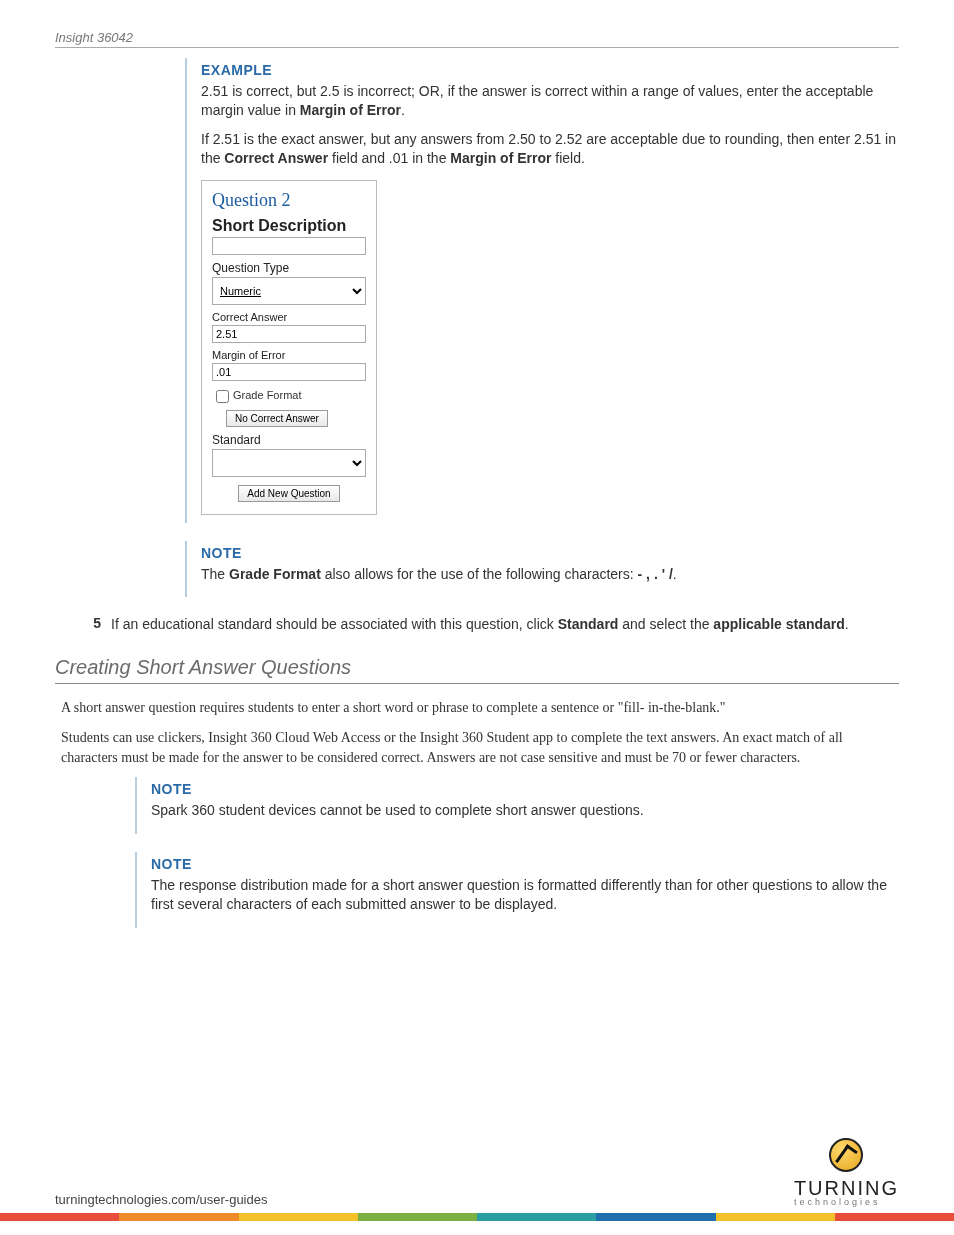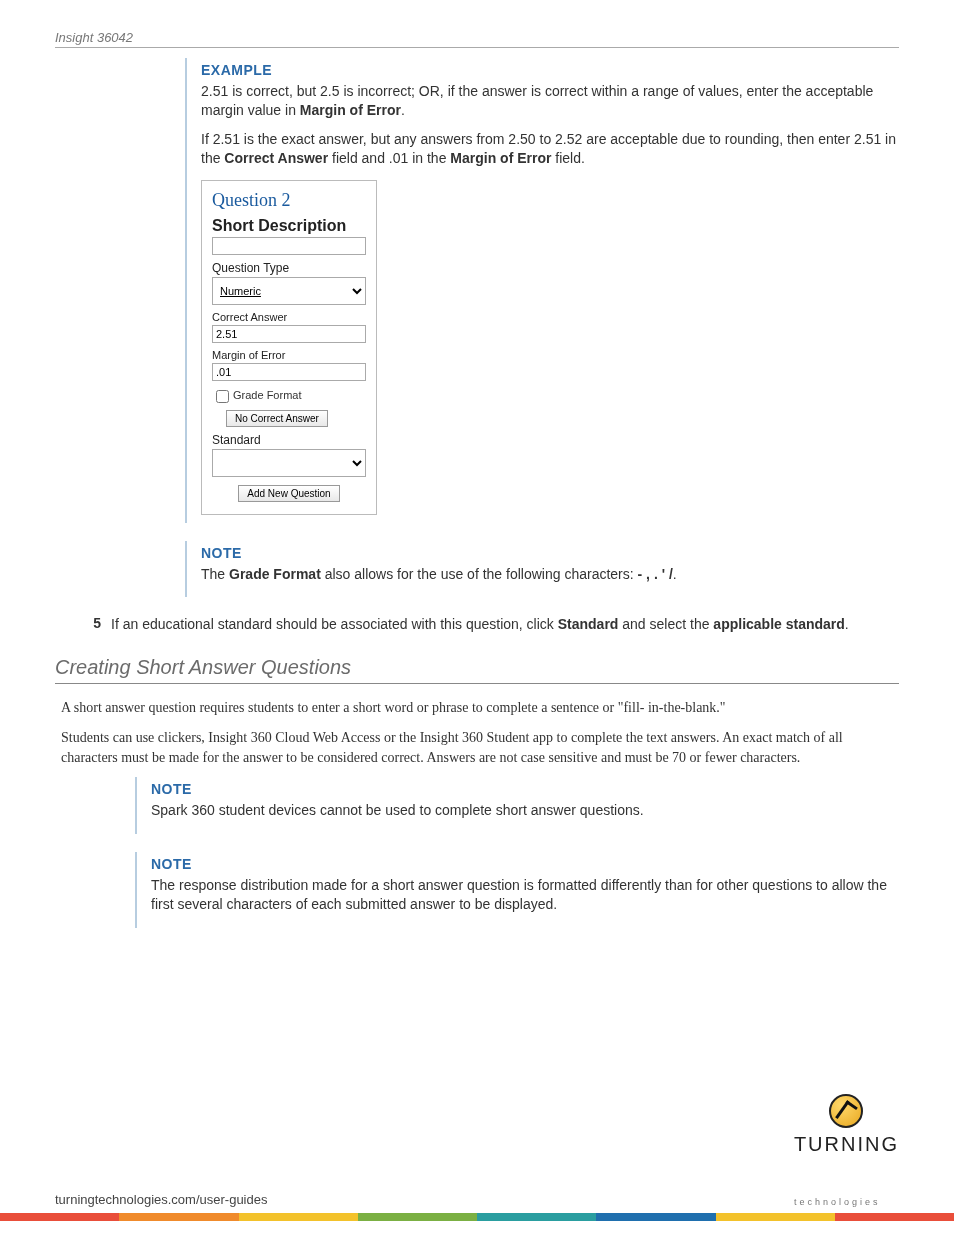--- a/index.html
+++ b/index.html
@@ -123,21 +123,21 @@
     border: 2px solid #222;
   }
   .logo-icon::after{
     content:""; position:absolute; left:9px; top:6px;
     width:10px; height:18px;
     border-left:3px solid #111; border-top:3px solid #111;
     transform: rotate(35deg);
   }
   .logo-text { line-height:1; }
   .logo-text .t1 { font-size:20px; letter-spacing:2px; color:#222; font-family: "Arial Narrow", Arial, sans-serif;}
-  .logo-text .t2 { font-size:9px; letter-spacing:3px; color:#777;margin-top:44px; }
+  .logo-text .t2 { font-size:9px; letter-spacing:3px; color:#777; }
 
   .color-bar {
     position:absolute; left:0; right:0; bottom:14px; height:8px;
     display:flex;
   }
   .color-bar div { flex:1; }
   .c1{background:#e94e3a;} .c2{background:#f08b2c;} .c3{background:#f3c22b;}
   .c4{background:#7bb043;} .c5{background:#2a9ea0;} .c6{background:#1f6fae;}
   .c7{background:#f3c22b;} .c8{background:#e94e3a;}
 </style>

